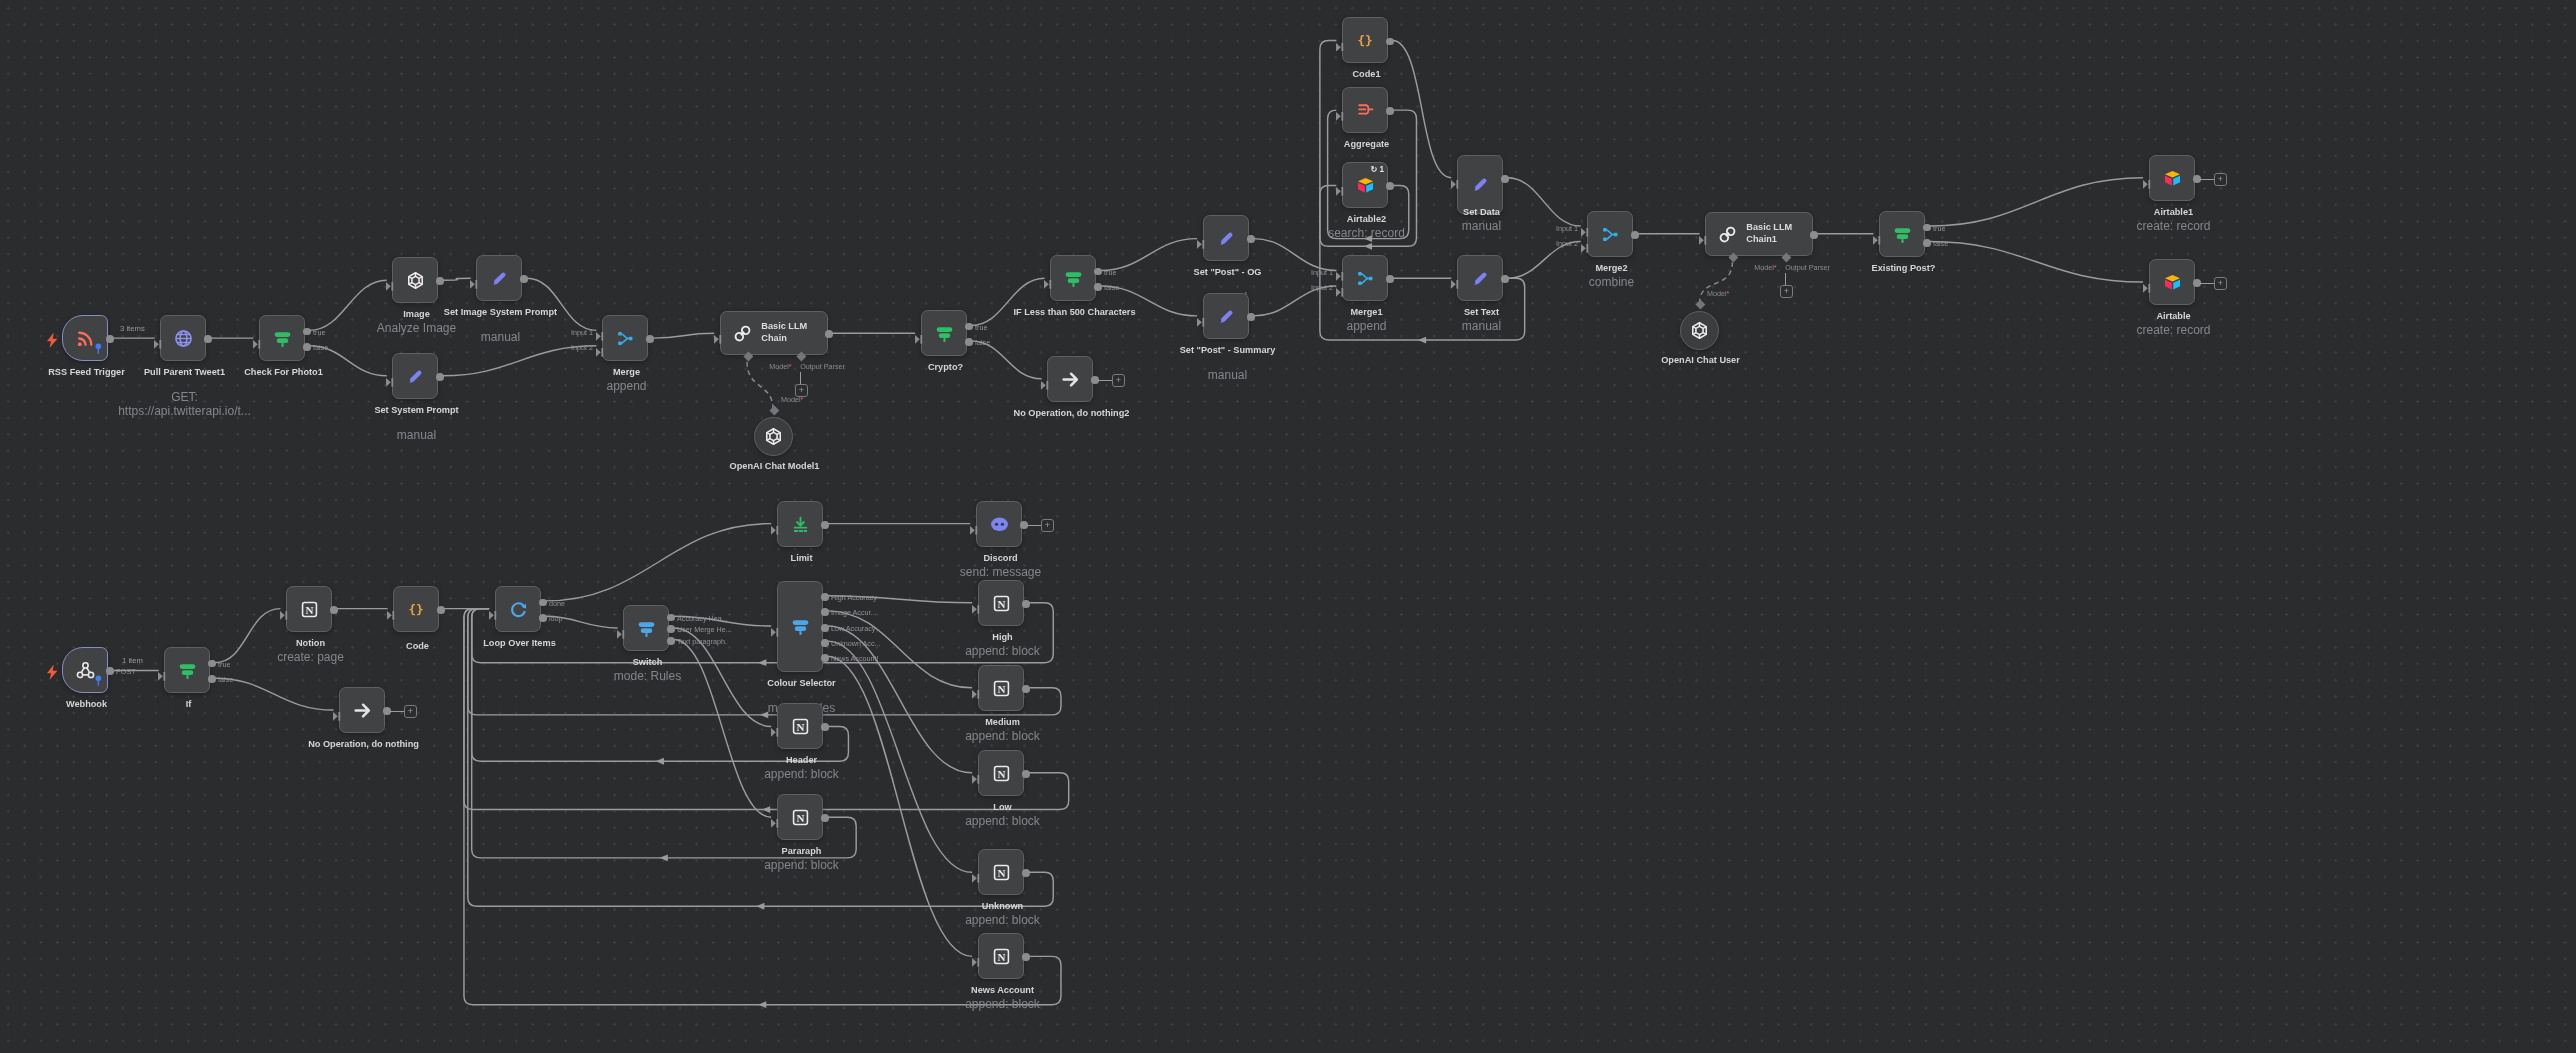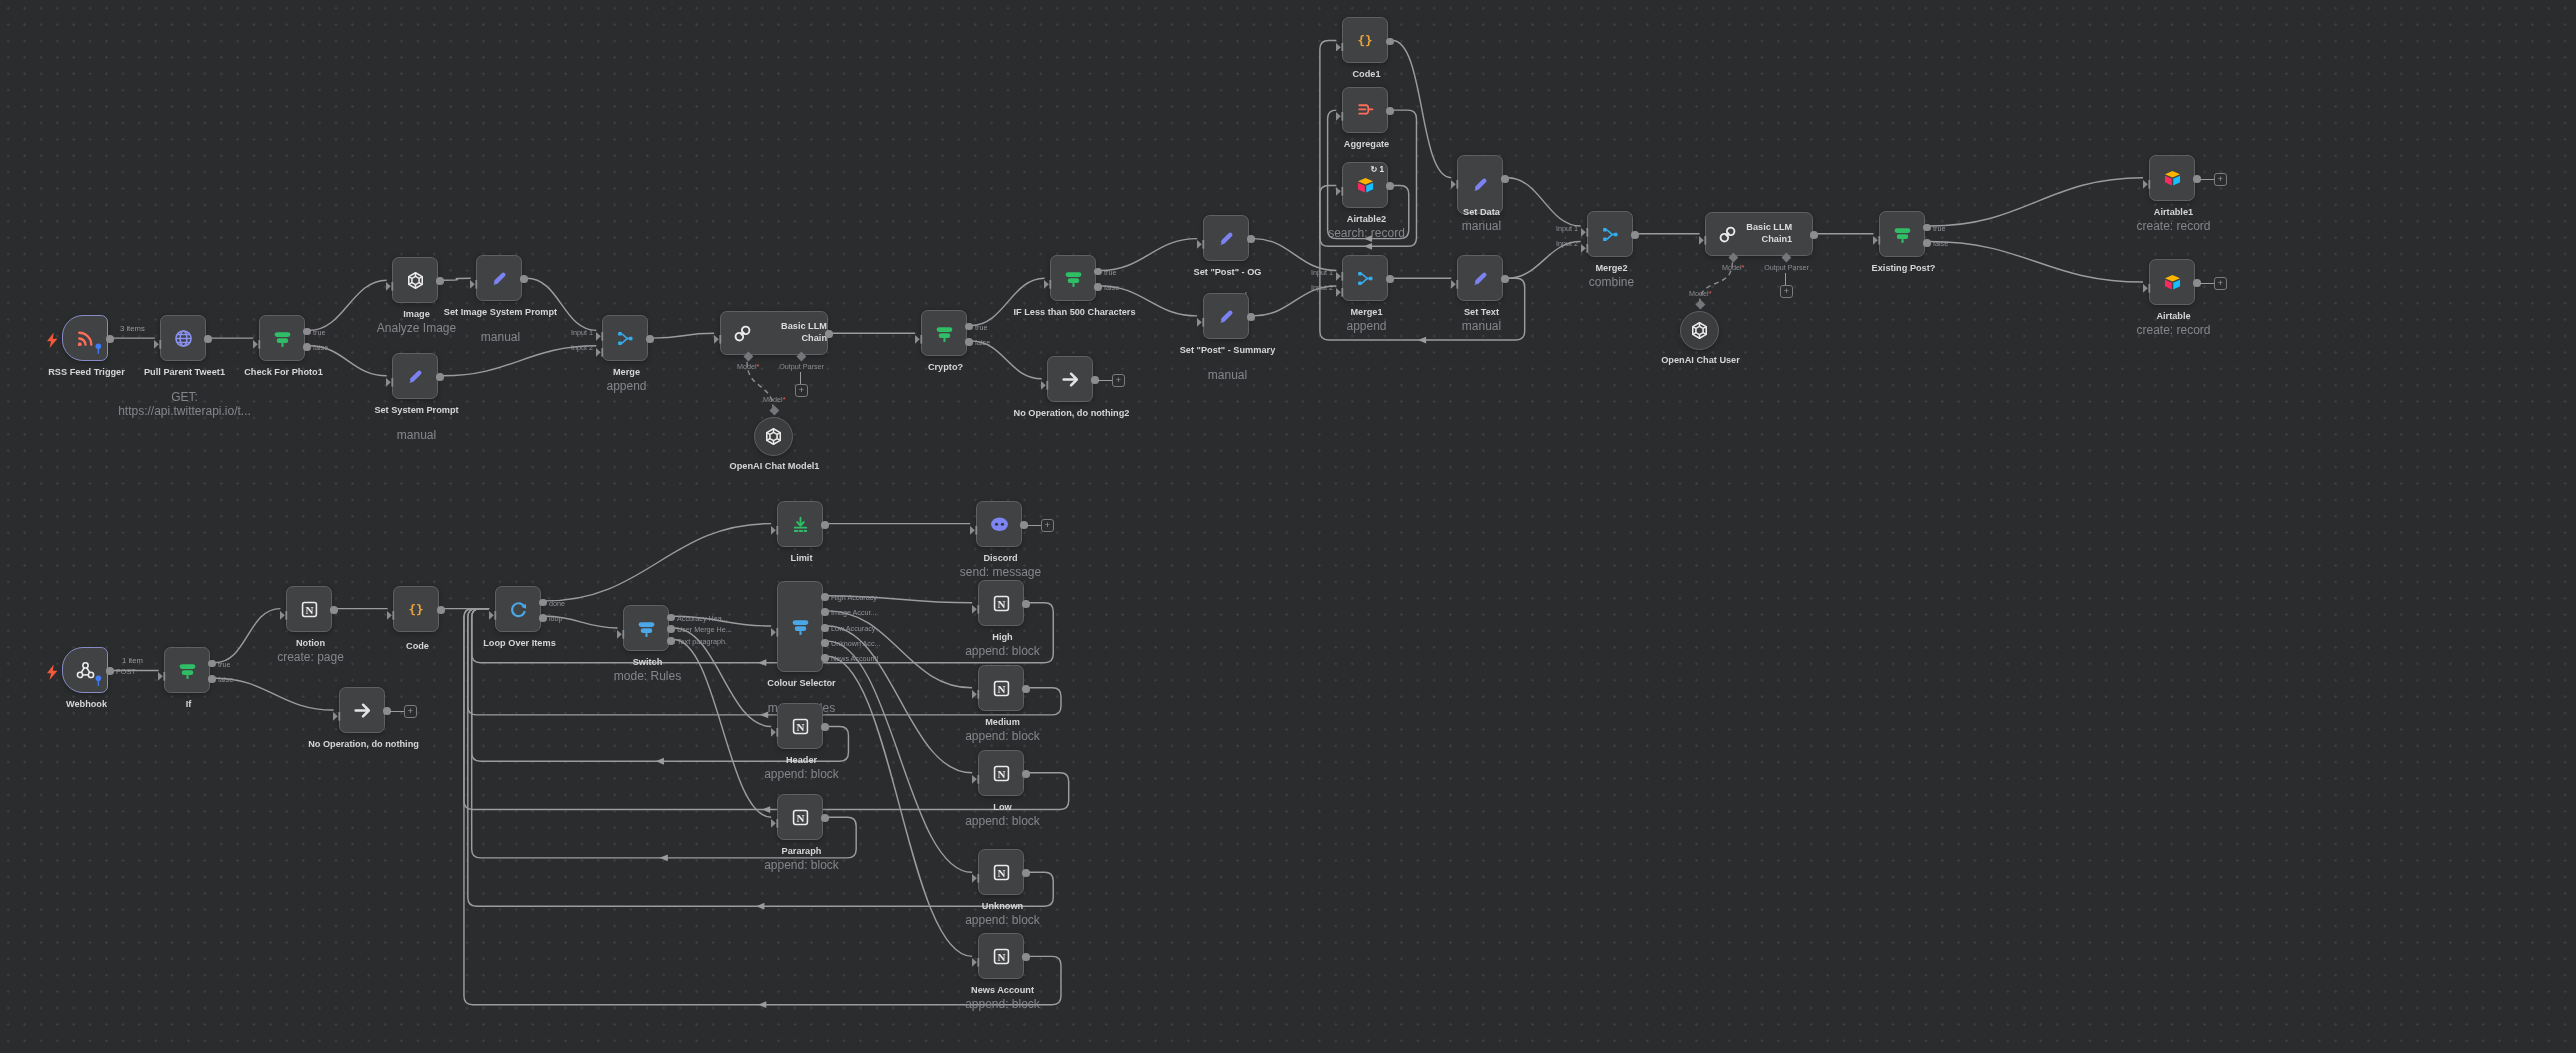--- a/index.html
+++ b/index.html
@@ -13,35 +13,35 @@
   #edges{position:absolute;left:0;top:0;pointer-events:none;}
   .node{
     position:absolute; box-sizing:border-box;
     background:#414244; border:1px solid #5f6063; border-radius:6.8px;
     display:flex; align-items:center; justify-content:center;
     box-shadow:0 1.9px 4.8px rgba(0,0,0,.25);
   }
   .node.trigger{border-radius:21px 6.8px 6.8px 21px; border-color:#878cc4;}
   .node.circle{border-radius:50%; background:#3c3d3f;}
   .node.wide{justify-content:flex-start; padding-left:10.6px; gap:8.7px;}
-  .wtitle{color:#dcdcdc;font-size:9.2px;font-weight:bold;line-height:1.3;white-space:pre-line;text-align:right;}
+  .wtitle{color:#dcdcdc;font-size:9.2px;font-weight:bold;line-height:1.3;white-space:pre-line;text-align:left;}
   .nlabel{position:absolute; text-align:center; color:#d5d5d6; font-size:9.2px; font-weight:bold; line-height:1.3; white-space:pre-line; pointer-events:none;}
   .nsub{position:absolute; text-align:center; color:#85868c; font-size:12px; pointer-events:none;}
   .outdot{position:absolute; width:7.7px;height:7.7px;border-radius:50%;background:#8d8d90;}
   .inarrow{position:absolute; width:7.7px;height:8.7px;}
   .plusbox{
     position:absolute; width:12.6px;height:12.6px; box-sizing:border-box;
     border:1.4px solid #7c7c7f; border-radius:2.9px; background:#2b2c2e;
     color:#9a9a9d; font-size:9.7px; line-height:9.7px; text-align:center;
   }
   .plusline{position:absolute; background:#9c9c9e;}
   .portlabel{position:absolute; font-size:7.2px; color:#93939a; white-space:nowrap; pointer-events:none;}
   .inlabel{text-align:right;}
   .diamond{position:absolute; width:6.8px;height:6.8px;background:#76767a;transform:rotate(45deg);}
-  .dlabel{position:absolute; font-size:7.2px; color:#8d8d92; white-space:nowrap; text-align:center; pointer-events:none;}
+  .dlabel{position:absolute; font-size:7.2px; color:#8d8d92; white-space:nowrap; text-align:right; pointer-events:none;}
   .req{color:#ff5b4f;}
   .badge{position:absolute; top:1px; right:2.9px; color:#e4e4e6; font-size:8.2px; font-weight:bold; pointer-events:none;}
   .pin{position:absolute; bottom:1.9px; right:3.9px; pointer-events:none;}
   .bolt{position:absolute; pointer-events:none;}
   .elabel{position:absolute; font-size:7.7px; color:#9a9a9e; white-space:nowrap; pointer-events:none;}
   .icon{display:flex;align-items:center;justify-content:center;pointer-events:none;}
   .codeglyph{font-family:"DejaVu Sans Mono", monospace; font-weight:bold; font-size:12.6px; color:#e8a33d;}
 </style>
 </head>
 <body>

